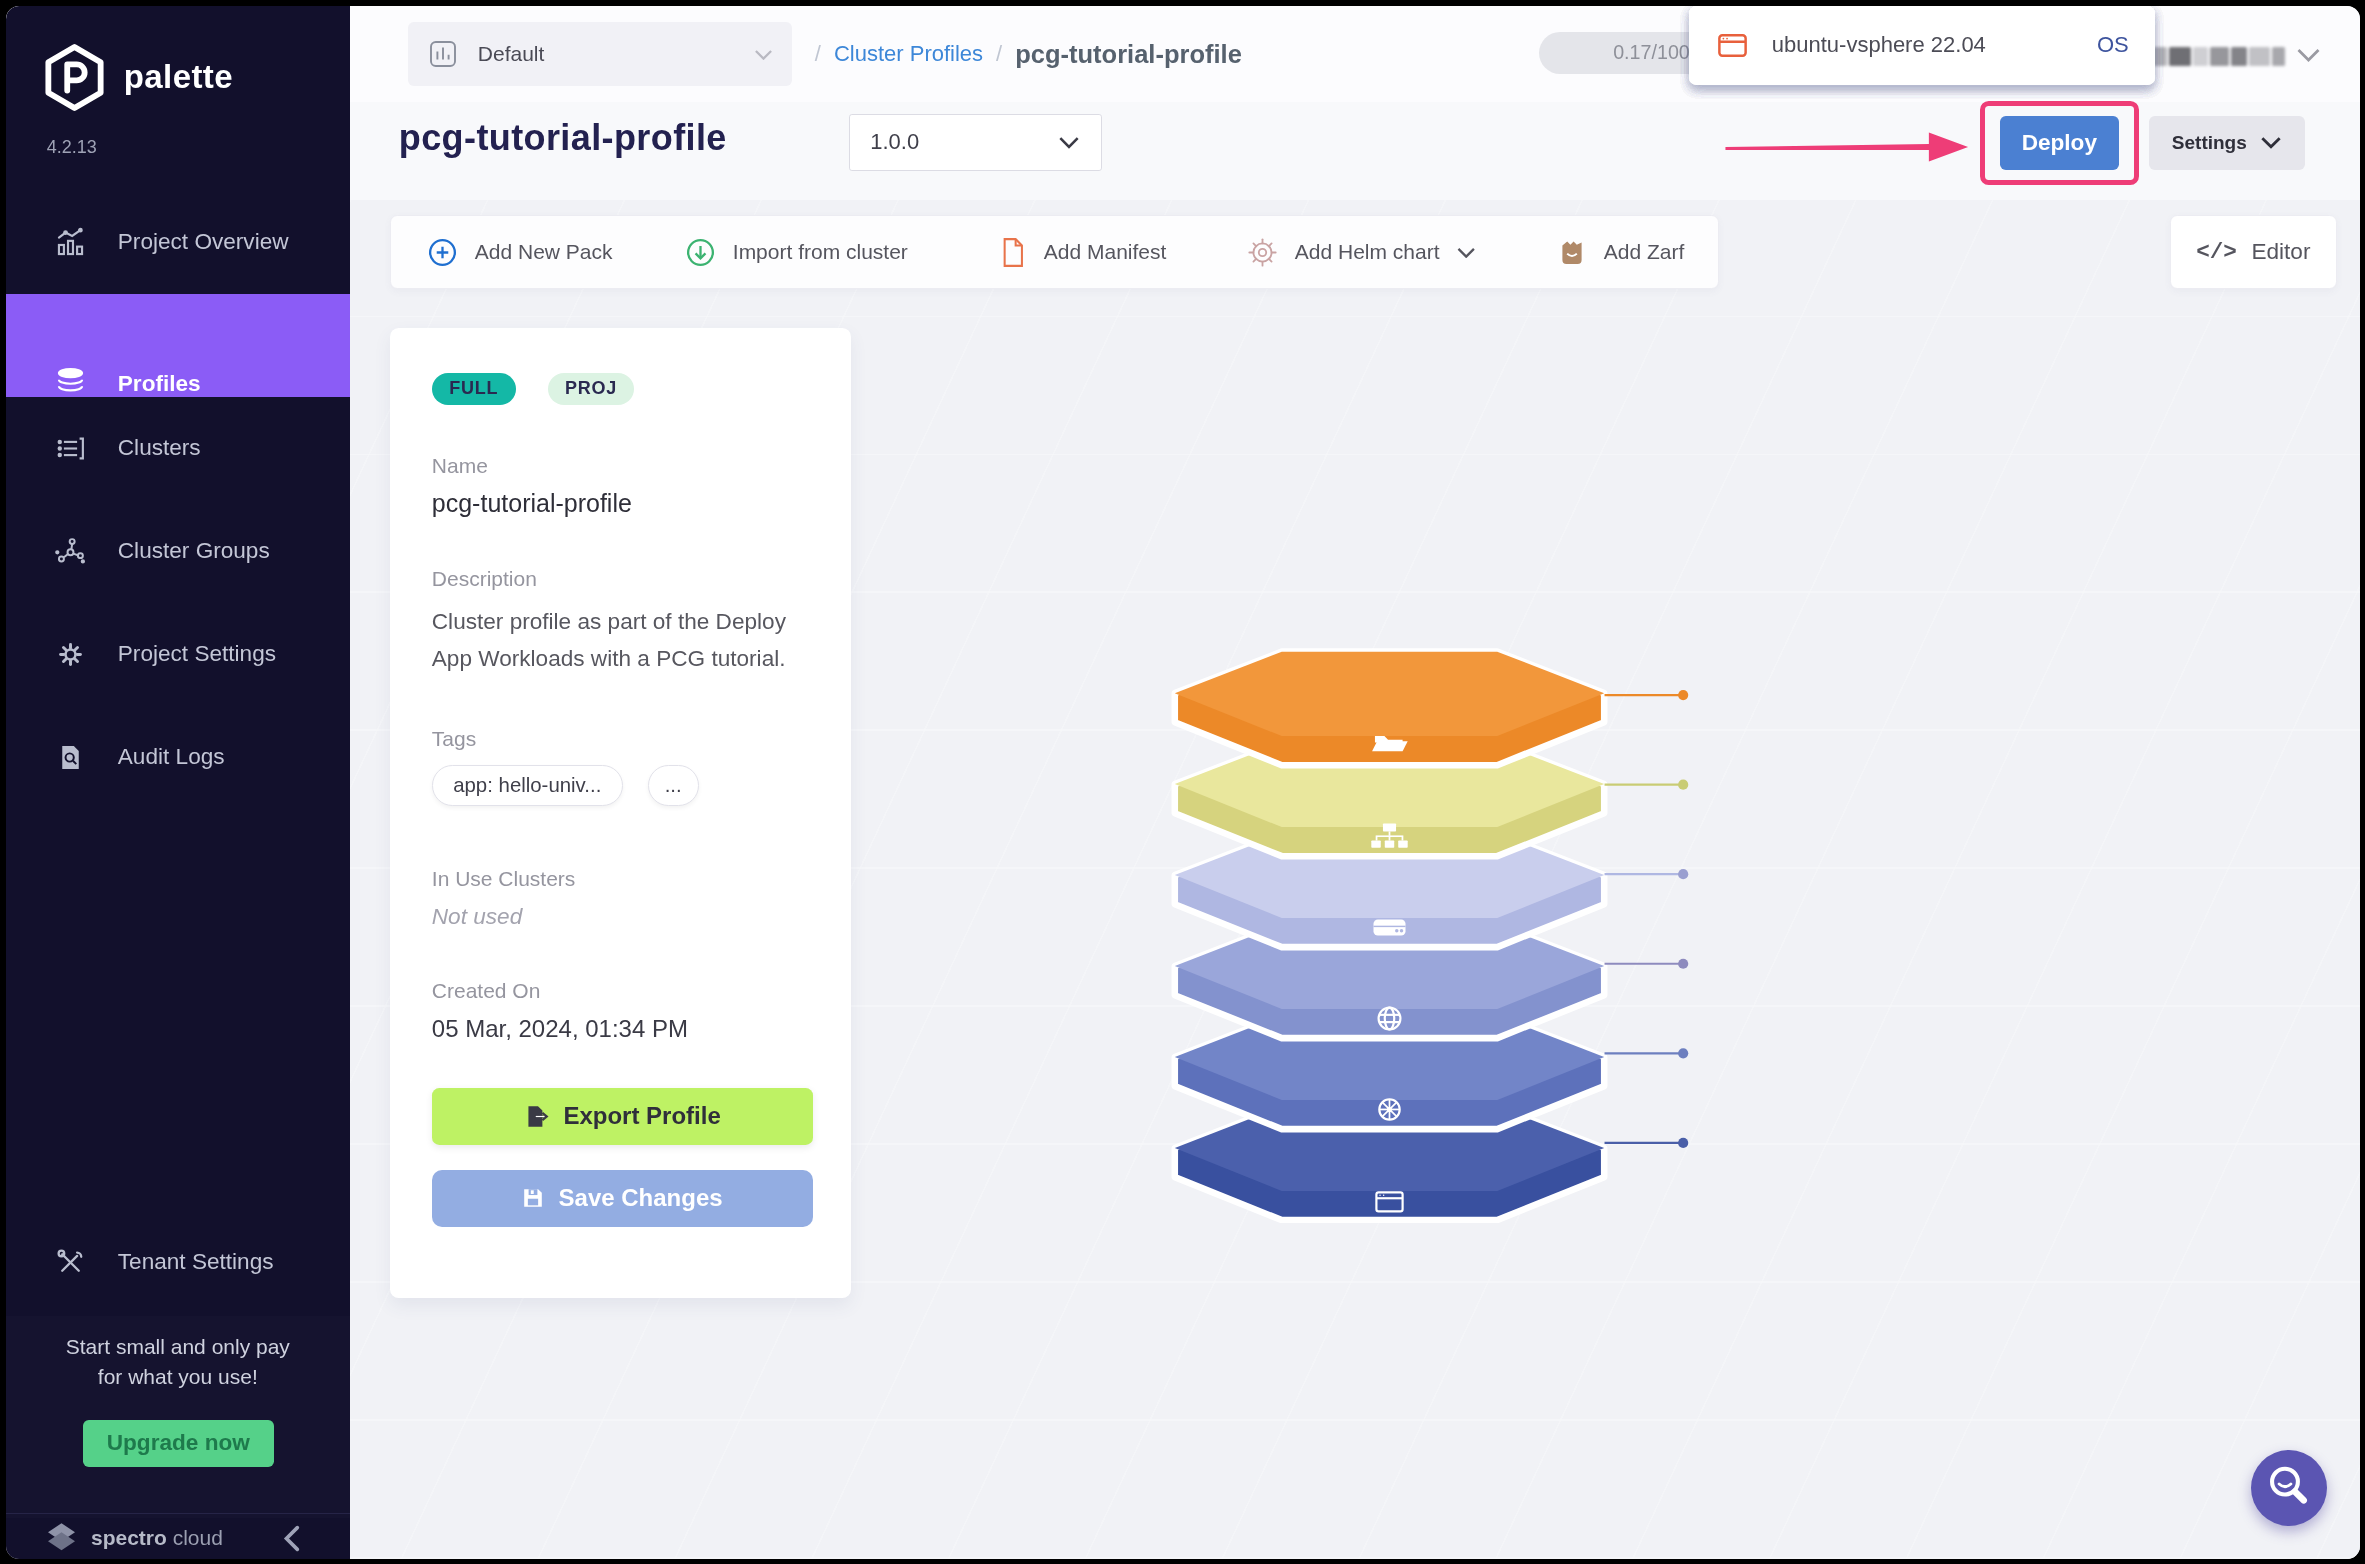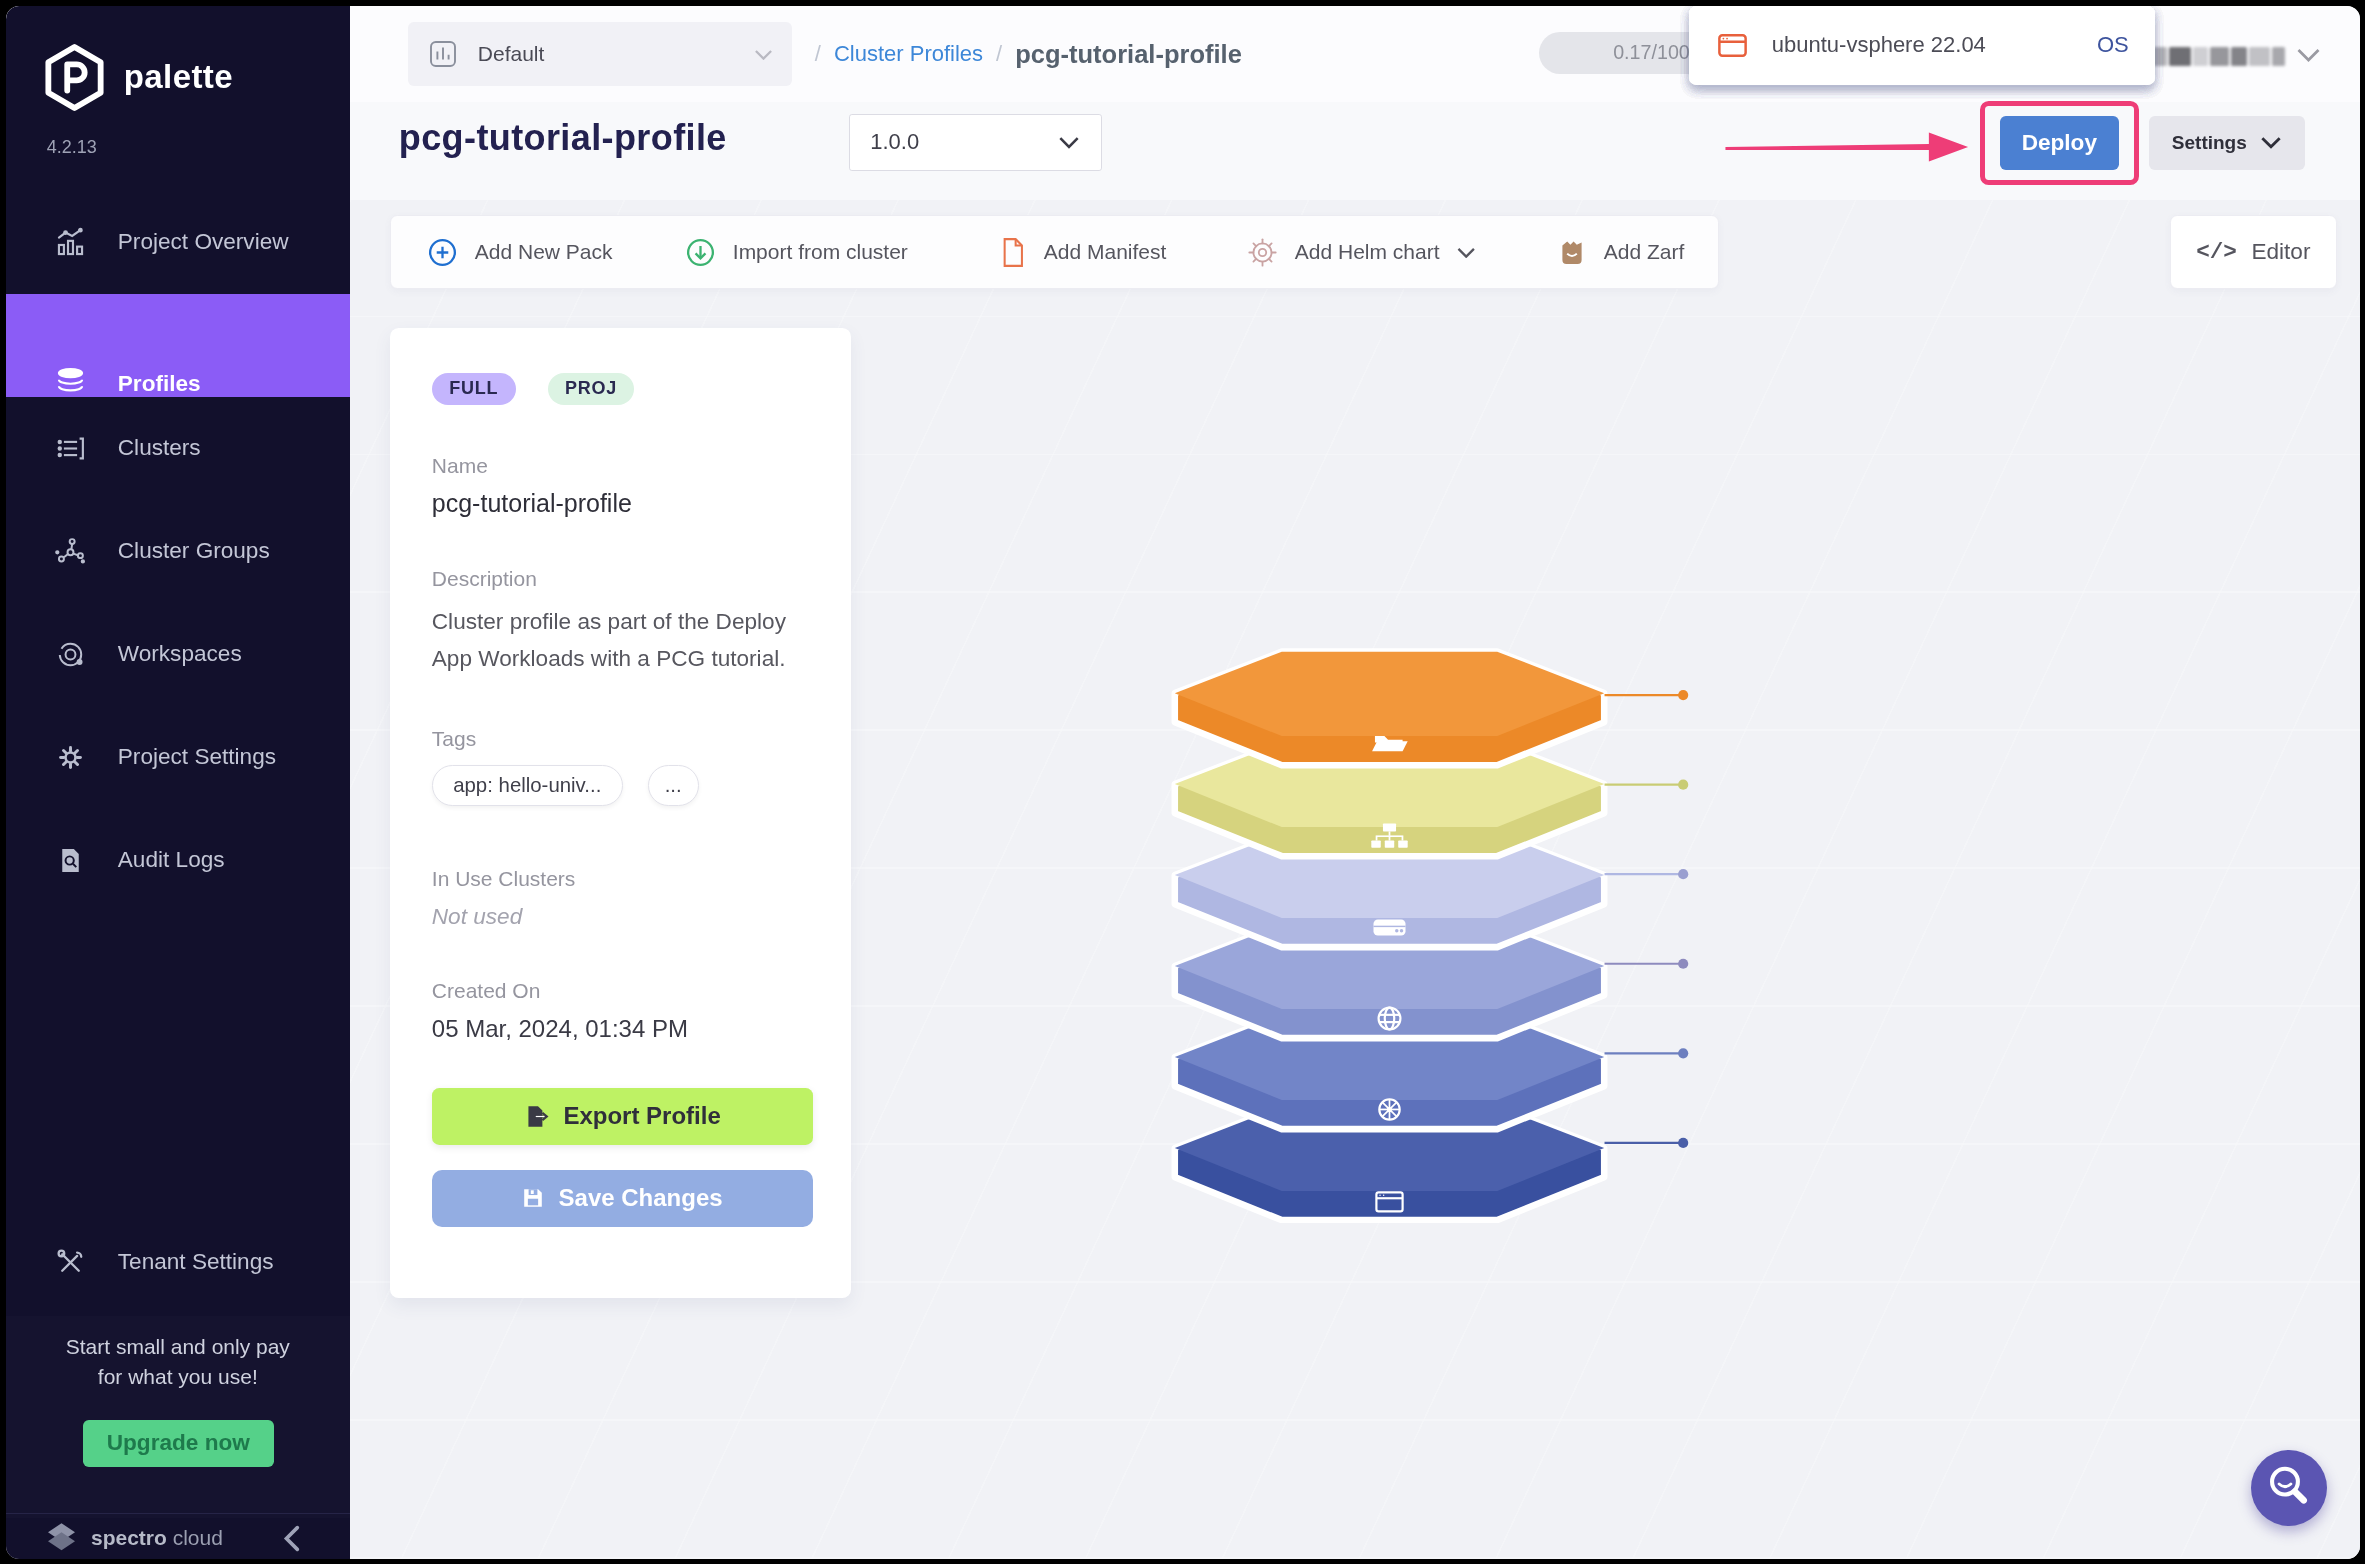--- a/index.html
+++ b/index.html
@@ -62,21 +62,21 @@
   
   .toolbar{left:384px;top:209px;width:1329px;height:74px;background:#fdfdfe;border:0.7px solid #ececf2;border-radius:7.3px;box-shadow:0 2.9px 7.3px rgba(90,100,140,.05);z-index:2;}
   .tool{position:absolute;top:0;height:73px;display:flex;align-items:center;gap:16px;font-size:21px;color:#55555e;cursor:pointer;}
   .editor-btn{left:2164px;top:209px;width:167px;height:74px;background:#fff;border:0.7px solid #ececf2;border-radius:7.3px;box-shadow:0 2.9px 7.3px rgba(90,100,140,.05);display:flex;align-items:center;justify-content:center;gap:14.6px;font-size:22.6px;color:#55555e;cursor:pointer;z-index:2;}
   .code-glyph{font-size:22.6px;font-weight:700;color:#55555e;font-family:"Liberation Mono",monospace;}
 
   
   .pcard{left:384px;top:322px;width:461px;height:970px;background:#fff;border-radius:8.7px;box-shadow:0 7.3px 17.5px rgba(70,80,130,.08);padding:45px 38px 0 42px;z-index:2;}
   .badges{display:flex;gap:32px;}
   .pill-badge{height:32px;padding:0 17.5px;border-radius:16px;font-size:18px;font-weight:700;letter-spacing:0.7px;color:#2a2950;display:flex;align-items:center;}
-  .b-full{background:#c4b5fd;}
+  .b-full{background:#14b8a6;}
   .b-proj{background:#dcf3e3;}
   .flabel{margin-top:49px;font-size:21px;color:#95959f;}
   .fvalue{margin-top:11.6px;font-size:25px;color:#2e2e38;}
   .fdesc{margin-top:13px;font-size:22.6px;color:#57575f;line-height:1.62;width:378px;}
   .tagrow{margin-top:14.6px;display:flex;gap:25px;align-items:center;}
   .tagpill{height:41px;padding:0 20.4px;border:1.5px solid #e2e2ea;border-radius:20.4px;box-shadow:0 2.2px 4.4px rgba(0,0,0,.05);font-size:20.4px;color:#3f3f4a;display:flex;align-items:center;cursor:pointer;background:#fff;}
   .notused{margin-top:13px;font-size:22.6px;font-style:italic;color:#a3a3ae;}
   .created{margin-top:11.6px;font-size:24px;color:#3a3a45;}
   .export{margin-top:45px;width:381px;height:57px;background:#bef264;border:none;border-radius:7.3px;box-shadow:0 2.2px 7.3px rgba(0,0,0,.08);display:flex;align-items:center;justify-content:center;gap:14.6px;font-size:24px;font-weight:700;color:#2f2f3a;cursor:pointer;}
   .save{margin-top:25px;width:381px;height:57px;background:#93ade2;border:none;border-radius:10px;display:flex;align-items:center;justify-content:center;gap:14.6px;font-size:24px;font-weight:700;color:#fff;cursor:pointer;}
@@ -149,28 +149,20 @@
               <circle cx="9" cy="29" r="3"></circle>
               <circle cx="22" cy="8" r="3"></circle>
               <circle cx="32" cy="25" r="3"></circle>
           <line x1="17" y1="23" x2="12" y2="27"></line>
               <line x1="21" y1="17.5" x2="22" y2="11"></line>
               <line x1="23.4" y1="22.5" x2="29" y2="24.5"></line>
           <circle cx="4" cy="21" r="1.4" fill="#b9bdce"></circle>
               <circle cx="35" cy="32" r="1.4" fill="#b9bdce"></circle>
         </svg>
         <span>Cluster Groups</span>
-      </div>
-      <div class="nav-item">
-        <svg class="ic" viewBox="0 0 40 40" fill="none" stroke="#b9bdce" stroke-width="2.4">
-          <circle cx="20" cy="20" r="13" stroke-dasharray="40 8"></circle>
-              <circle cx="20" cy="20" r="6"></circle>
-              <circle cx="31" cy="29" r="2.4" fill="#b9bdce"></circle>
-        </svg>
-        <span>Workspaces</span>
       </div>
       <div class="nav-item">
         <svg class="ic" viewBox="0 0 40 40" fill="none" stroke="#b9bdce">
           <circle cx="20" cy="20" r="6" stroke-width="3"></circle>
           <g stroke-width="3.6" stroke-linecap="round">
             <line x1="20" y1="8" x2="20" y2="12"></line>
                 <line x1="20" y1="28" x2="20" y2="32"></line>
             <line x1="8" y1="20" x2="12" y2="20"></line>
                 <line x1="28" y1="20" x2="32" y2="20"></line>
             <line x1="11.5" y1="11.5" x2="14.3" y2="14.3"></line>

